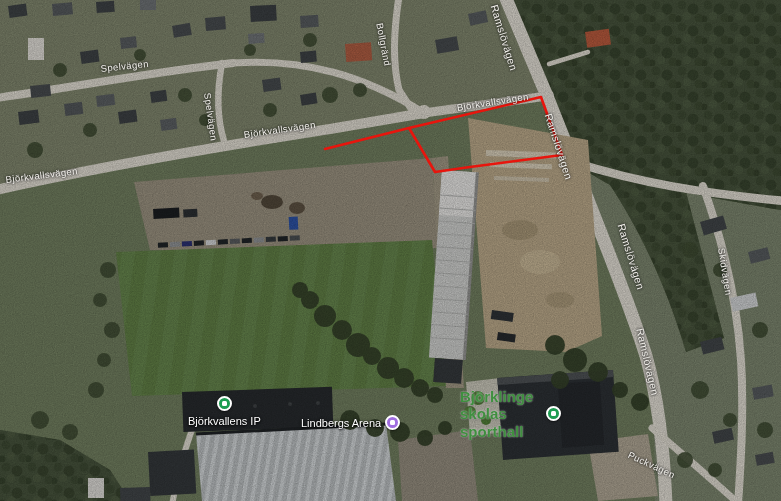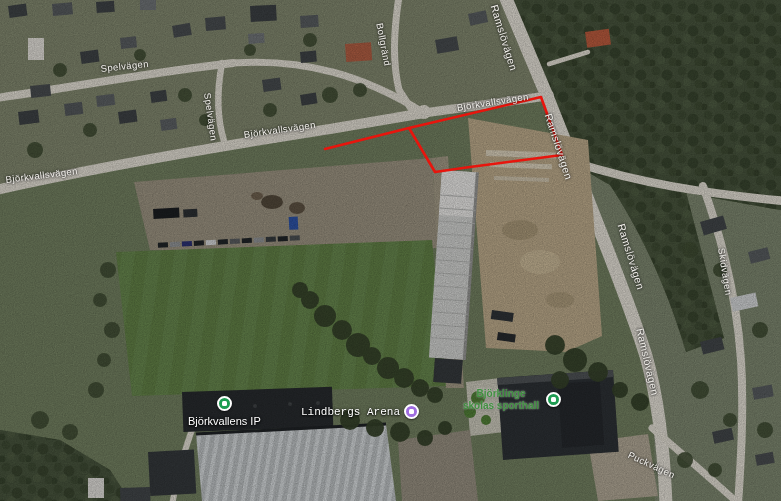--- a/index.html
+++ b/index.html
@@ -14,22 +14,22 @@
     text-shadow:0 0 2px rgba(25,25,25,.95),0 0 3px rgba(25,25,25,.7);
     pointer-events:none;
   }
   .lbl.major{font-size:10.5px;}
   .poi{position:absolute;display:flex;align-items:center;gap:4px;}
   .poi-label{
     font-size:11px;color:#fff;font-weight:500;white-space:nowrap;
     text-shadow:0 1px 2px rgba(0,0,0,.95),0 0 3px rgba(0,0,0,.8);
   }
   .poi-label.green{
-    font-size:10px;font-weight:700;white-space:normal;width:82px;
-    text-align:center;line-height:1.15;
+    font-size:15px;font-weight:700;white-space:normal;width:82px;
+    line-height:1.15;
     text-shadow:0 0 2px rgba(255,255,255,.8),0 1px 2px rgba(0,0,0,.35);
   }
   .pin{
     flex:0 0 auto;width:15px;height:15px;border-radius:50%;
     border:2px solid #fff;box-sizing:border-box;position:relative;
     box-shadow:0 1px 2px rgba(0,0,0,.5);
   }
   .pin::after{
     content:"";position:absolute;inset:0;margin:auto;width:5px;height:5px;
     background:#fff;border-radius:1.5px;
@@ -291,21 +291,21 @@
   <div class="lbl major" style="left:554px;top:112px;transform:rotate(72deg);">Ramslövägen</div>
   <div class="lbl major" style="left:627px;top:222px;transform:rotate(73deg);">Ramslövägen</div>
   <div class="lbl major" style="left:646px;top:327px;transform:rotate(77deg);">Ramslövägen</div>
   <div class="lbl" style="left:727px;top:247px;transform:rotate(81deg);">Skidvägen</div>
   <div class="lbl" style="left:631px;top:449px;transform:rotate(25deg);">Puckvägen</div>
 
   <div class="poi" style="left:188px;top:396px;flex-direction:column;">
     <span class="pin" style="background: rgb(30, 156, 82);"></span>
     <span class="poi-label" style="color: rgb(255, 255, 255);">Björkvallens IP</span>
   </div>
-  <div class="poi" style="left:301px;top:404px;font-family:Liberation Mono, monospace;">
+  <div class="poi" style="left:301px;top:415px;">
     <span class="poi-label" style="color: rgb(255, 255, 255);">Lindbergs Arena</span>
     <span class="pin" style="background: rgb(160, 110, 224);"></span>
   </div>
   <div class="poi" style="left:460px;top:388px;">
     <span class="poi-label green" style="color: rgb(63, 143, 63);">Björklinge skolas sporthall</span>
     <span class="pin" style="background: rgb(30, 156, 82);"></span>
   </div>
 
 </div>
 

